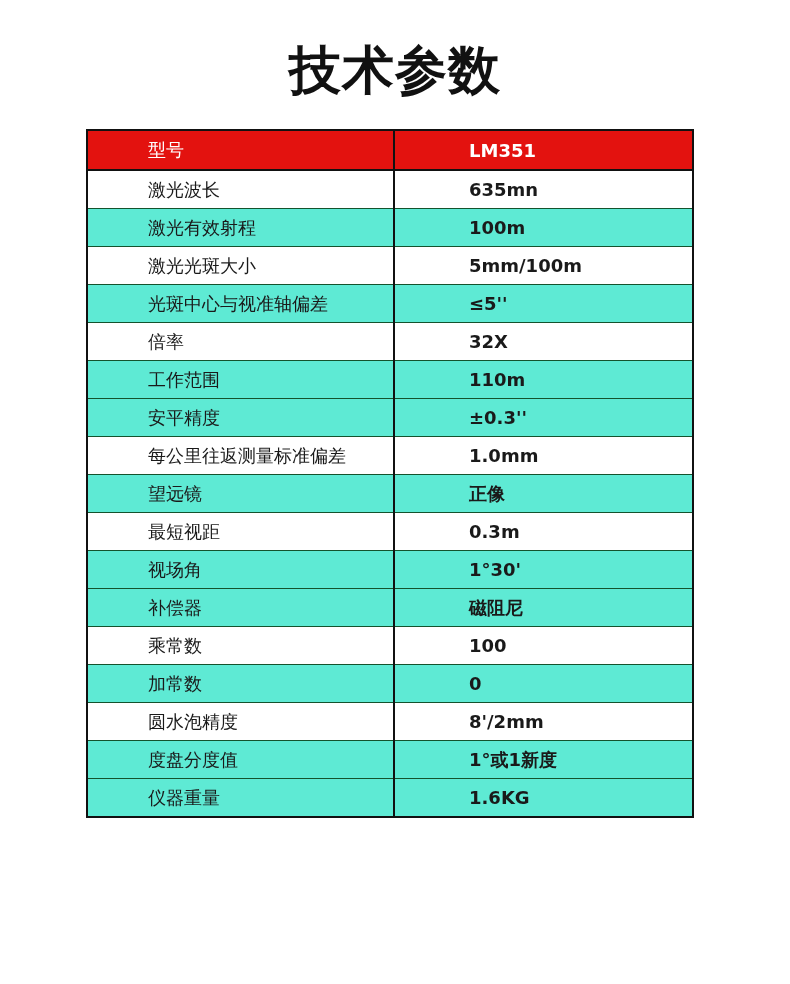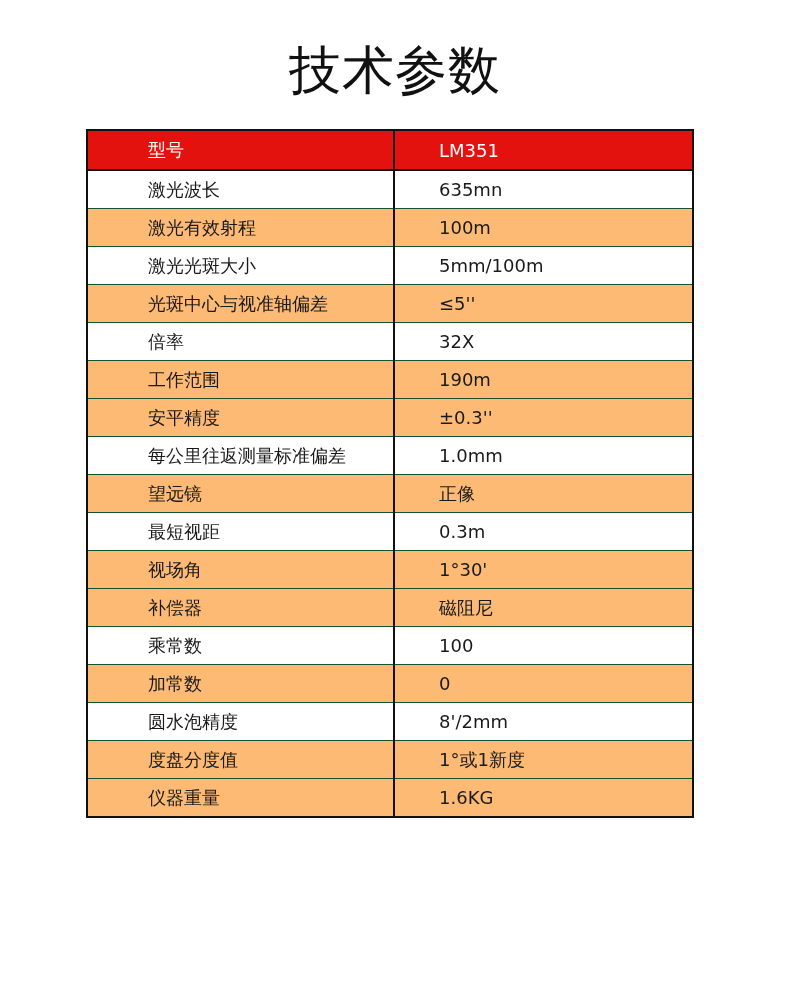--- a/index.html
+++ b/index.html
@@ -1,23 +1,23 @@
 <!DOCTYPE html>
 <html><head>
 <meta charset="utf-8">
 <style>
   html,body{margin:0;padding:0;background:#fff;}
   body{width:790px;height:984px;position:relative;font-family:"DejaVu Sans","Liberation Sans",sans-serif;color:#1a1a1a;}
-  .title{position:absolute;top:38px;left:0;width:790px;text-align:center;font-size:52px;font-weight:normal;letter-spacing:1px;color:#111;line-height:64px;}
+  .title{position:absolute;top:38px;left:0;width:790px;text-align:center;font-size:52px;font-weight:bold;letter-spacing:1px;color:#111;line-height:64px;}
   table.spec{position:absolute;left:86px;top:129px;width:608px;border-collapse:collapse;border:2px solid #111;}
   table.spec td{height:37px;padding:0;font-size:18px;border-top:1px solid #14532d;vertical-align:middle;}
   table.spec td.k{width:307px;padding-left:60px;box-sizing:border-box;border-right:2px solid #111;}
-  table.spec td.v{padding-left:44px;}
+  table.spec td.v{padding-left:74px;font-weight:bold;}
   table.spec tr.hd td{background:#e3120f;color:#fff;height:38px;border-top:none;border-bottom:2px solid #111;}
-  table.spec tr.alt td{background:#fdba74;}
+  table.spec tr.alt td{background:#5eead4;}
 </style>
 </head>
 <body>
 
 <div class="title">技术参数</div>
 
 <table class="spec">
   <tbody id="tbody">
     <tr class="hd">
       <td class="k">型号</td>
@@ -38,21 +38,21 @@
       <tr class="alt">
         <td class="k">光斑中心与视准轴偏差</td>
         <td class="v">≤5''</td>
       </tr>
       <tr>
         <td class="k">倍率</td>
         <td class="v">32X</td>
       </tr>
       <tr class="alt">
         <td class="k">工作范围</td>
-        <td class="v">190m</td>
+        <td class="v">110m</td>
       </tr>
       <tr class="alt">
         <td class="k">安平精度</td>
         <td class="v">±0.3''</td>
       </tr>
       <tr>
         <td class="k">每公里往返测量标准偏差</td>
         <td class="v">1.0mm</td>
       </tr>
       <tr class="alt">

